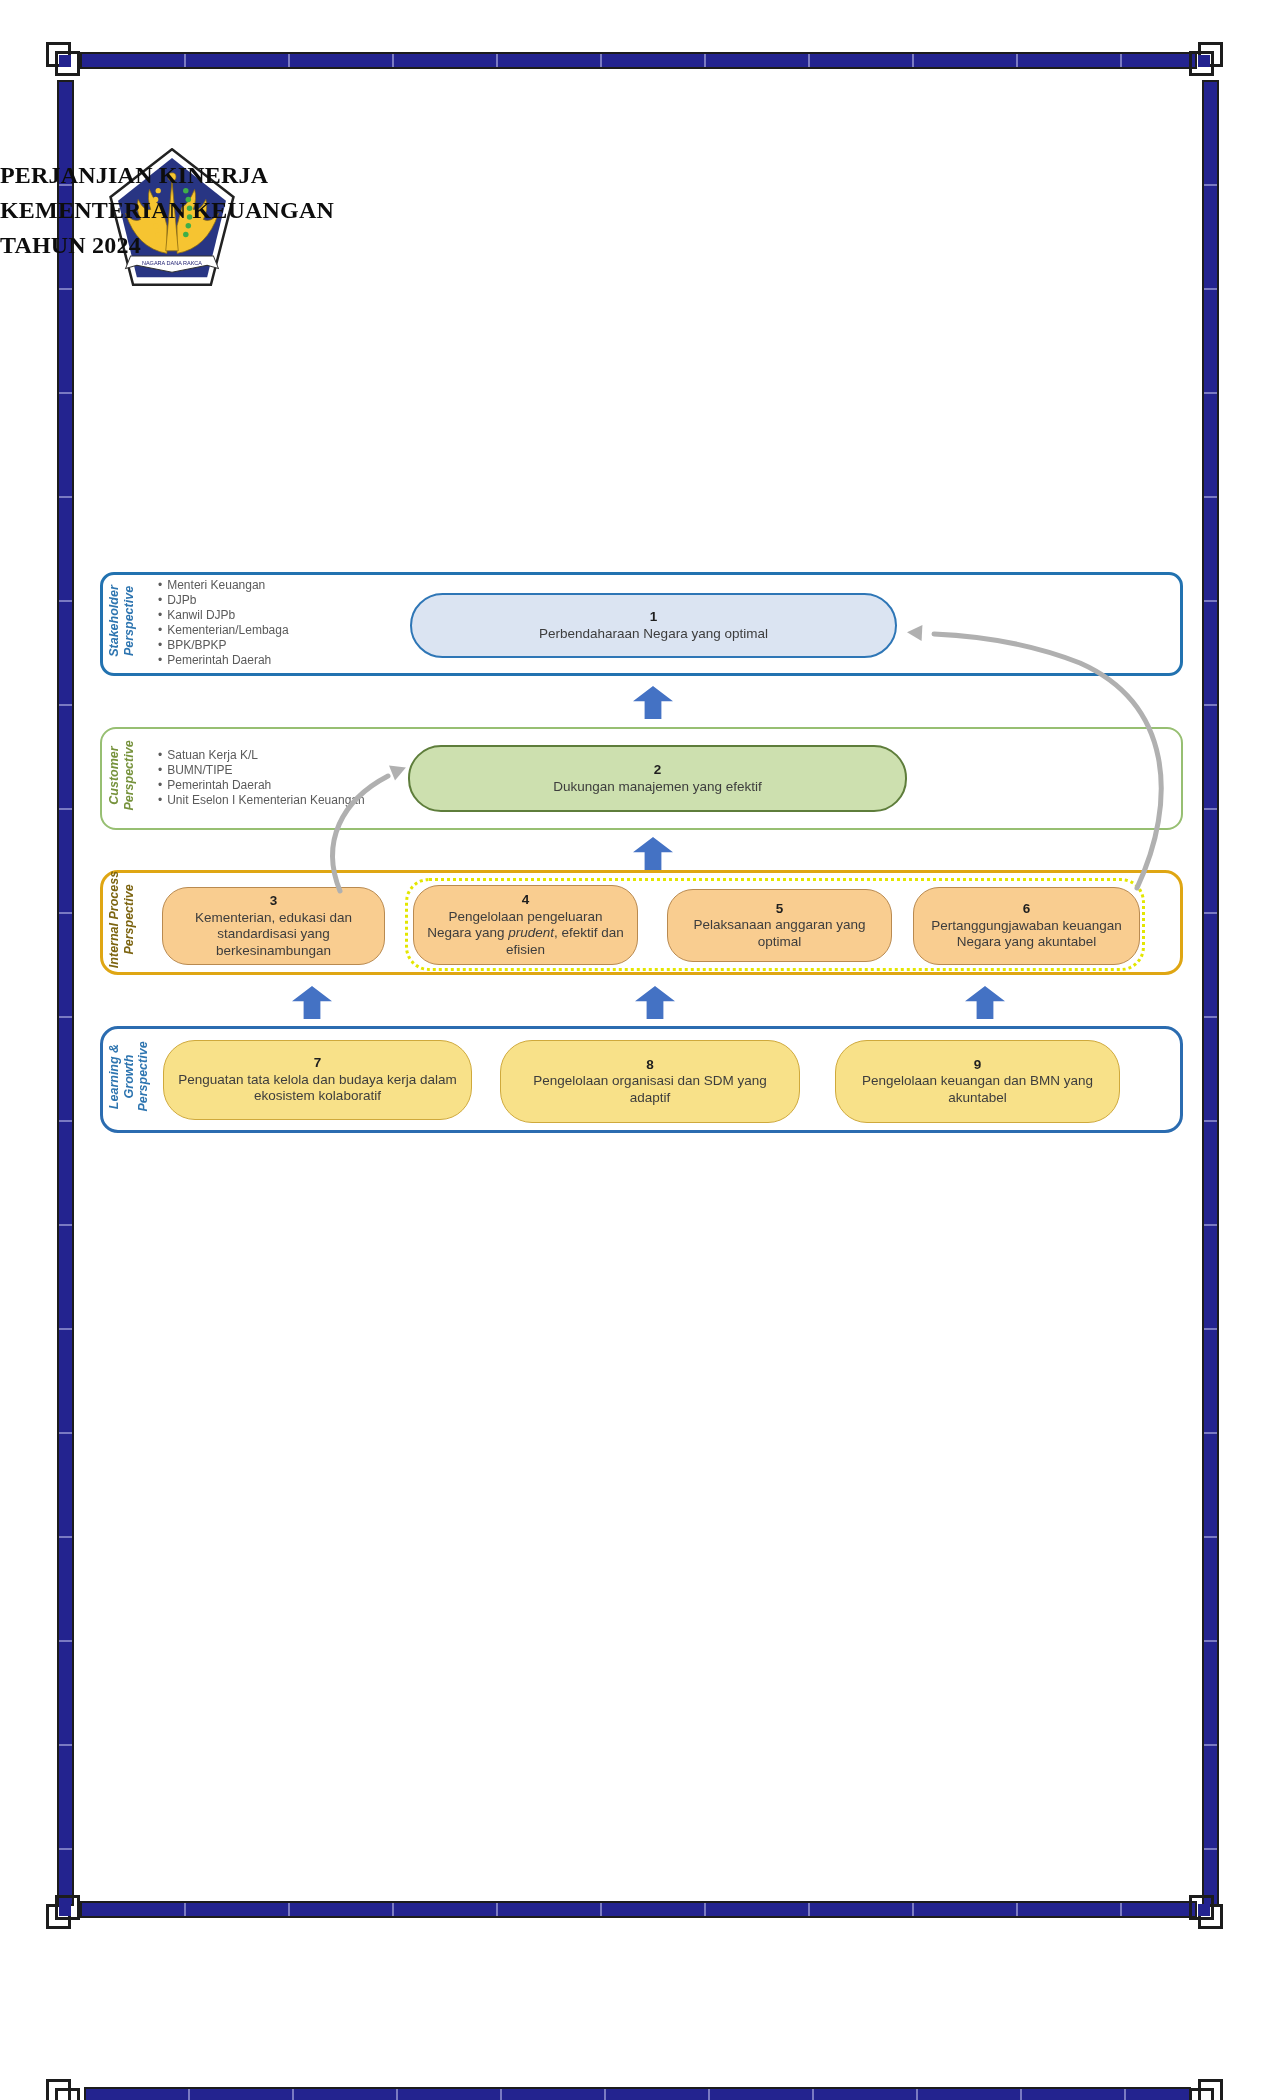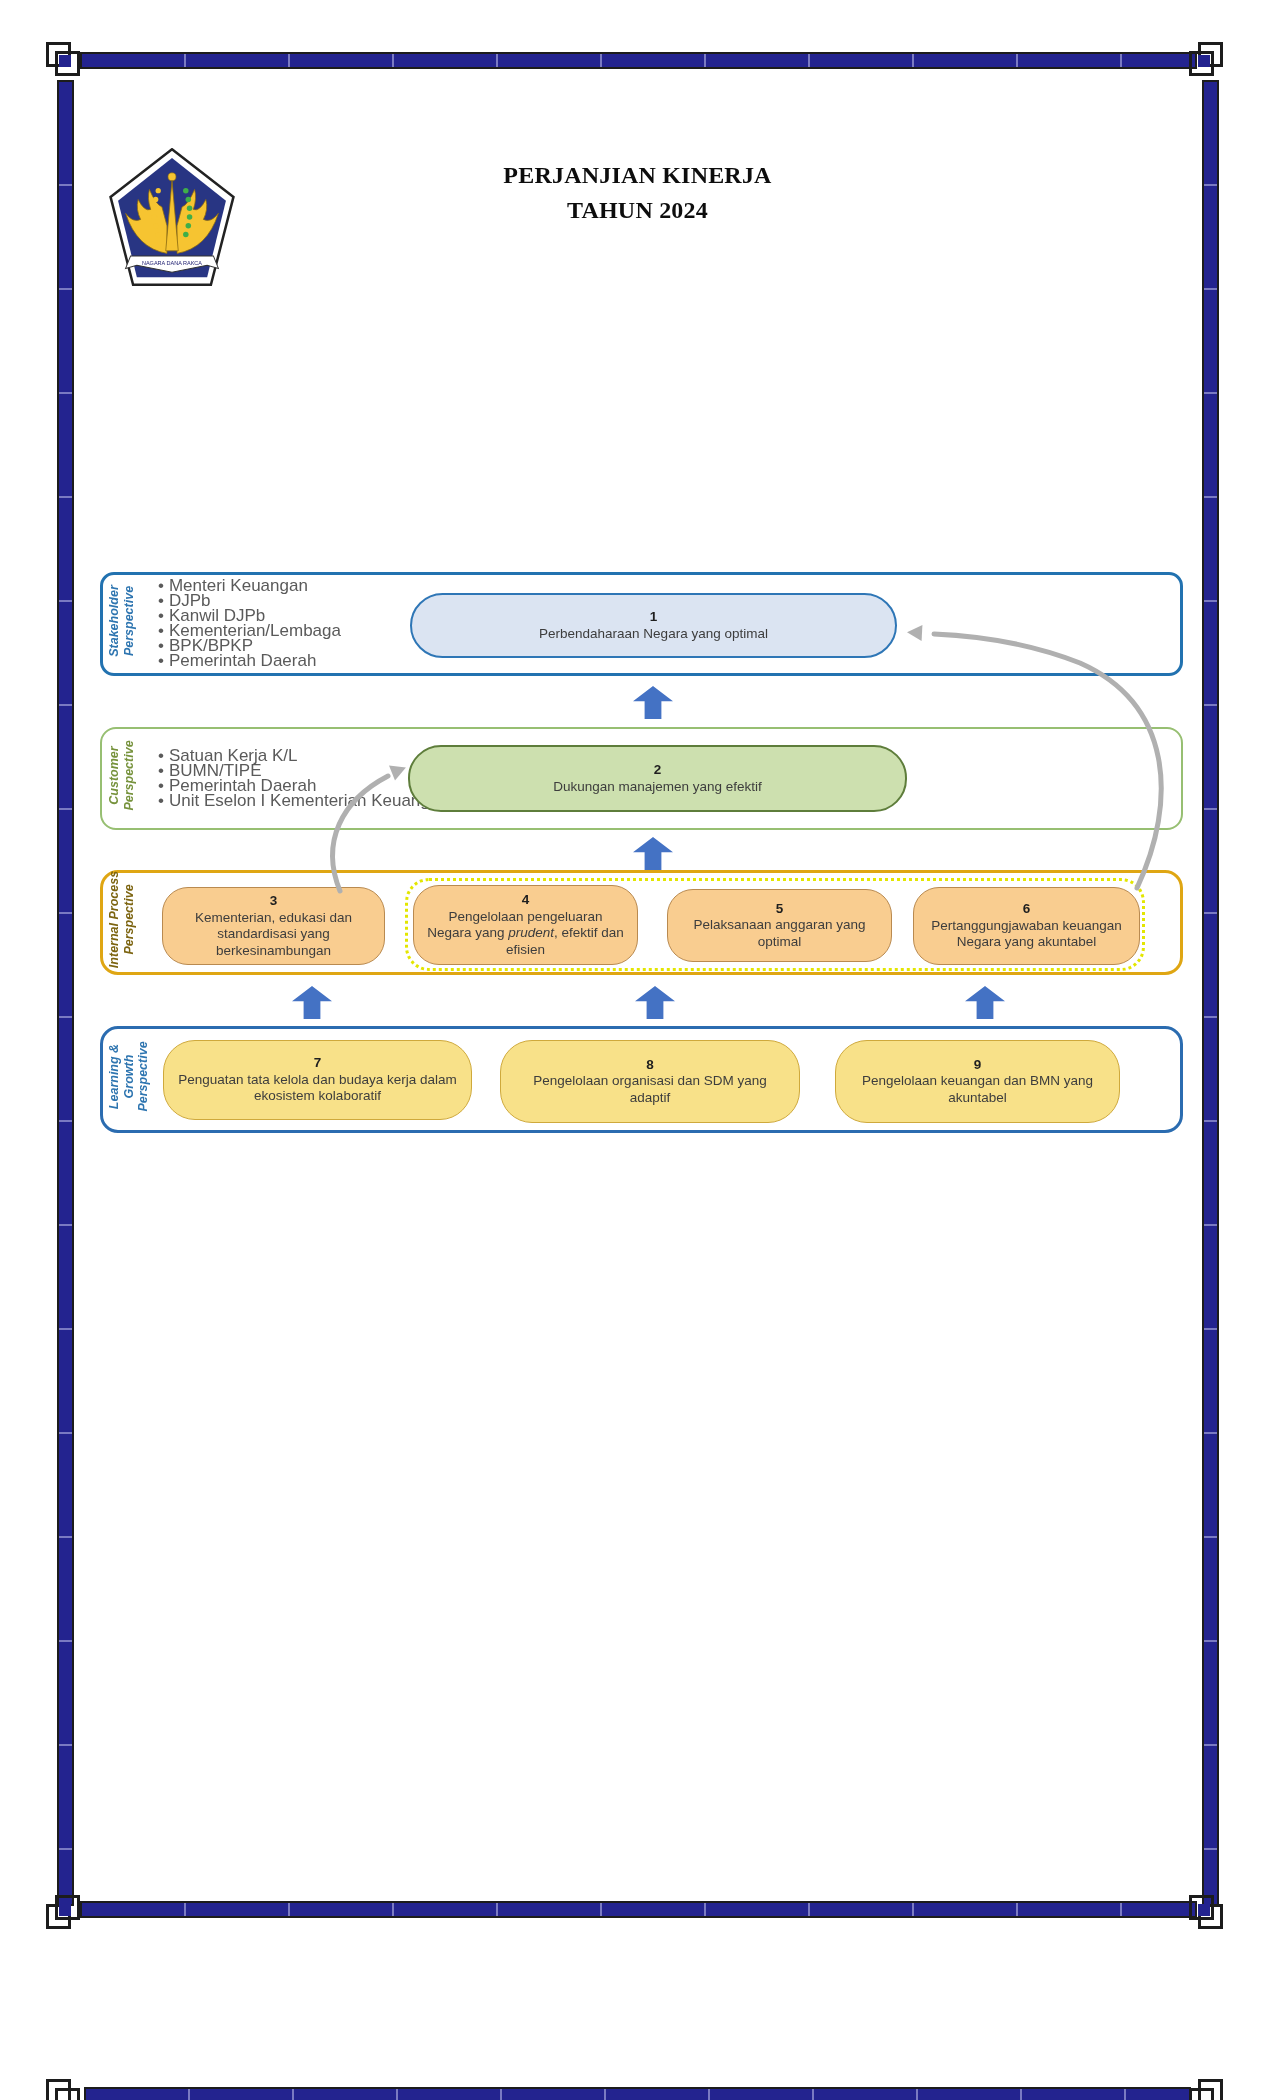--- a/index.html
+++ b/index.html
@@ -24,41 +24,41 @@
   .corner.tr{right:52px;top:42px;transform:scaleX(-1);}
   .corner.bl{left:46px;top:1893px;transform:scaleY(-1);}
   .corner.br{right:52px;top:1893px;transform:scale(-1,-1);}
   
   .next-band{left:84px;right:84px;top:2087px;height:13px;border-bottom:none;}
   .corner.nl{left:46px;top:2079px;}
   .corner.nr{right:52px;top:2079px;transform:scaleX(-1);}
 
   
   .logo{position:absolute;left:108px;top:148px;width:128px;height:138px;}
-  .title-block{position:absolute;left:0;top:158px;width:100%;text-align:center;
+  .title-block{position:absolute;left:0;top:158px;width:100%;
                font-family:"Liberation Serif",serif;font-weight:bold;font-size:24px;
                line-height:35px;color:#0d0d0d;letter-spacing:.2px;}
   .section-title{position:absolute;left:0;top:490px;width:100%;text-align:center;
                  font-family:"Liberation Serif",serif;font-weight:bold;font-size:29px;color:#111;}
 
   
   .row{position:absolute;left:100px;width:1083px;box-sizing:border-box;background:#fff;border-radius:16px;}
   .row-stakeholder{top:572px;height:104px;border:3px solid #2272b0;border-radius:14px;}
   .row-customer{top:727px;height:103px;border:2.5px solid #97bf72;}
   .row-internal{top:870px;height:105px;border:3px solid #dfa613;border-radius:18px;}
   .row-learning{top:1026px;height:107px;border:3.5px solid #2b6cb0;border-radius:18px;}
 
   .vlabel{position:absolute;transform-origin:0 0;transform:rotate(-90deg);text-align:center;
           font-style:italic;font-weight:bold;font-size:12.5px;line-height:14.5px;}
   .vl-1{width:104px;left:107px;top:673px;color:#2e75b0;}
   .vl-2{width:103px;left:107px;top:827px;color:#76923c;}
   .vl-3{width:105px;left:107px;top:972px;color:#7c6410;}
   .vl-4{width:107px;left:107px;top:1130px;color:#2e75b0;}
 
-  .bullets{position:absolute;font-size:17px;line-height:15px;color:#5a5a5a;}
+  .bullets{position:absolute;font-size:12px;line-height:15px;color:#5a5a5a;}
   .bullets-stakeholder{left:158px;top:578px;}
   .bullets-customer{left:158px;top:748px;}
   .bullet{padding-left:11px;text-indent:-11px;}
   .bullet::before{content:"•";margin-right:5px;}
 
   .sbox{position:absolute;box-sizing:border-box;display:flex;flex-direction:column;
         align-items:center;justify-content:center;text-align:center;color:#3d3d3d;
         font-size:13.5px;line-height:16.5px;padding:2px 12px;}
   .sbox .num{font-weight:bold;color:#1f1f1f;}
   .box1{left:410px;top:593px;width:487px;height:65px;border-radius:33px;
@@ -150,20 +150,21 @@
           <circle cx="63" cy="62" r="2.2"></circle>
           <circle cx="61" cy="69" r="2.2"></circle>
       </g>
       <path d="M17,86 L83,86 L87,96 L78,93.5 L50,99 L22,93.5 L13,96 Z" fill="#ffffff" stroke="#333333" stroke-width="0.8"></path>
       <text x="50" y="93.4" text-anchor="middle" font-size="4.4" fill="#1a1a6e" font-family="Liberation Sans, sans-serif">NAGARA DANA RAKCA</text>
     </svg>
   </div>
 
   <div class="title-block">
     <div>PERJANJIAN KINERJA</div>
+    <div>KEMENTERIAN KEUANGAN</div>
     <div>TAHUN 2024</div>
   </div>
 
 
   <div class="row row-stakeholder"></div>
   <div class="row row-customer"></div>
   <div class="row row-internal"></div>
   <div class="row row-learning"></div>
 
   <div class="vlabel vl-1">

